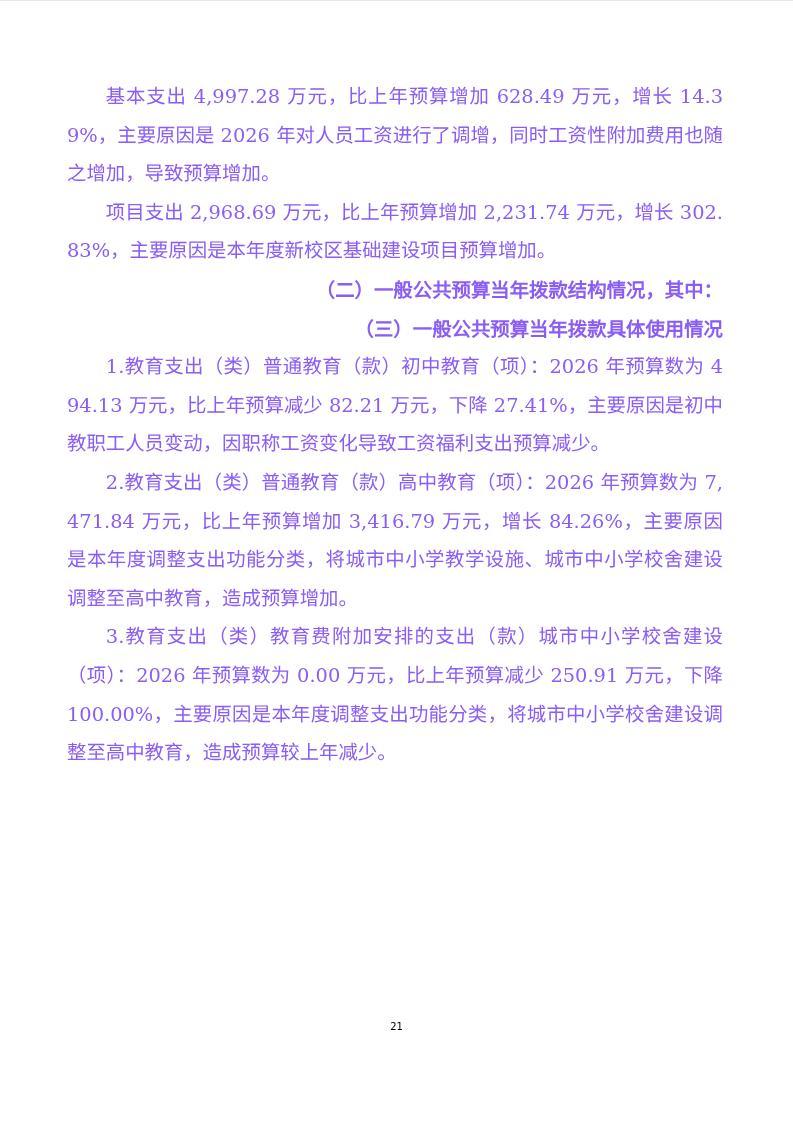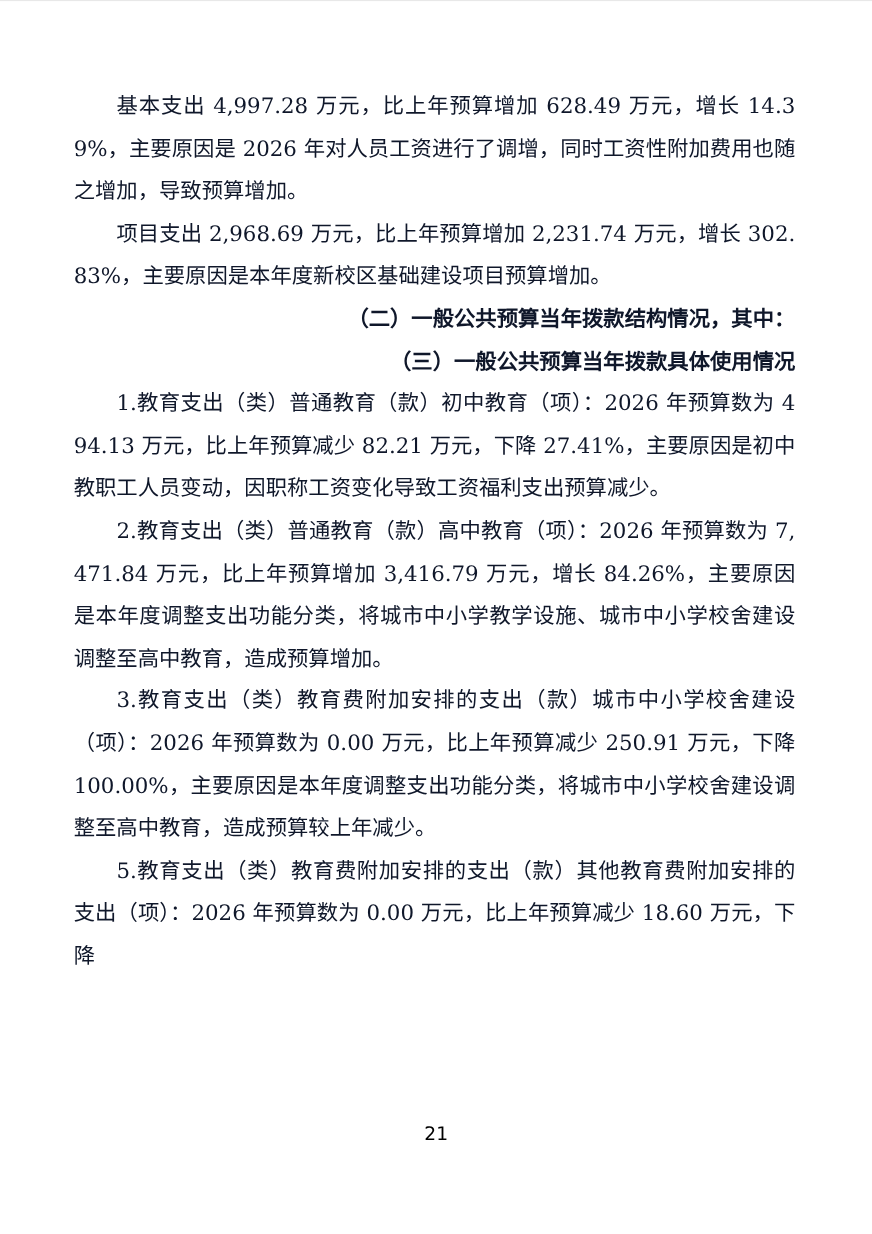--- a/index.html
+++ b/index.html
@@ -20,50 +20,49 @@
     position: absolute;
     left: 67px;
     top: 77px;
     width: 656px;
   }
   .para {
     margin: 0;
     font-family: "DejaVu Serif", "Liberation Serif", serif;
     font-size: 19.4px;
     line-height: 38.6px;
-    color: #0f172a;
+    color: #8b5cf6;
     text-align: justify;
     text-justify: inter-ideograph;
     text-indent: 2em;
     word-break: break-all;
   }
   .para.heading {
     font-family: "Liberation Sans", "DejaVu Sans", sans-serif;
     font-weight: bold;
     text-align: right;
   }
   .page-number {
     position: absolute;
     top: 1020px;
     left: 0;
     width: 100%;
     text-align: center;
     font-family: "DejaVu Sans", "Liberation Sans", sans-serif;
-    font-size: 17px;
+    font-size: 10px;
     color: #000000;
   }
 </style>
 </head>
 <body>
 
 <div class="page">
   <main class="content" id="paragraph-container">
       <p class="para">基本支出 4,997.28 万元，比上年预算增加 628.49 万元，增长 14.39%，主要原因是 2026 年对人员工资进行了调增，同时工资性附加费用也随之增加，导致预算增加。</p>
       <p class="para">项目支出 2,968.69 万元，比上年预算增加 2,231.74 万元，增长 302.83%，主要原因是本年度新校区基础建设项目预算增加。</p>
       <p class="para heading">（二）一般公共预算当年拨款结构情况，其中：</p>
       <p class="para heading">（三）一般公共预算当年拨款具体使用情况</p>
       <p class="para">1.教育支出（类）普通教育（款）初中教育（项）：2026 年预算数为 494.13 万元，比上年预算减少 82.21 万元，下降 27.41%，主要原因是初中教职工人员变动，因职称工资变化导致工资福利支出预算减少。</p>
       <p class="para">2.教育支出（类）普通教育（款）高中教育（项）：2026 年预算数为 7,471.84 万元，比上年预算增加 3,416.79 万元，增长 84.26%，主要原因是本年度调整支出功能分类，将城市中小学教学设施、城市中小学校舍建设调整至高中教育，造成预算增加。</p>
       <p class="para">3.教育支出（类）教育费附加安排的支出（款）城市中小学校舍建设（项）：2026 年预算数为 0.00 万元，比上年预算减少 250.91 万元，下降 100.00%，主要原因是本年度调整支出功能分类，将城市中小学校舍建设调整至高中教育，造成预算较上年减少。</p>
-      <p class="para">5.教育支出（类）教育费附加安排的支出（款）其他教育费附加安排的支出（项）：2026 年预算数为 0.00 万元，比上年预算减少 18.60 万元，下降</p>
     </main>
   <div class="page-number">21</div>
 </div>
 
 </body></html>

